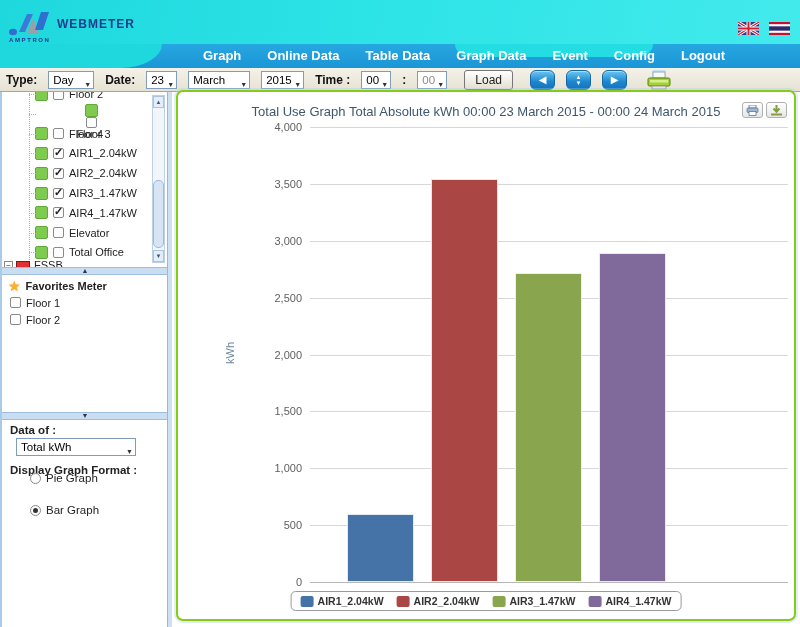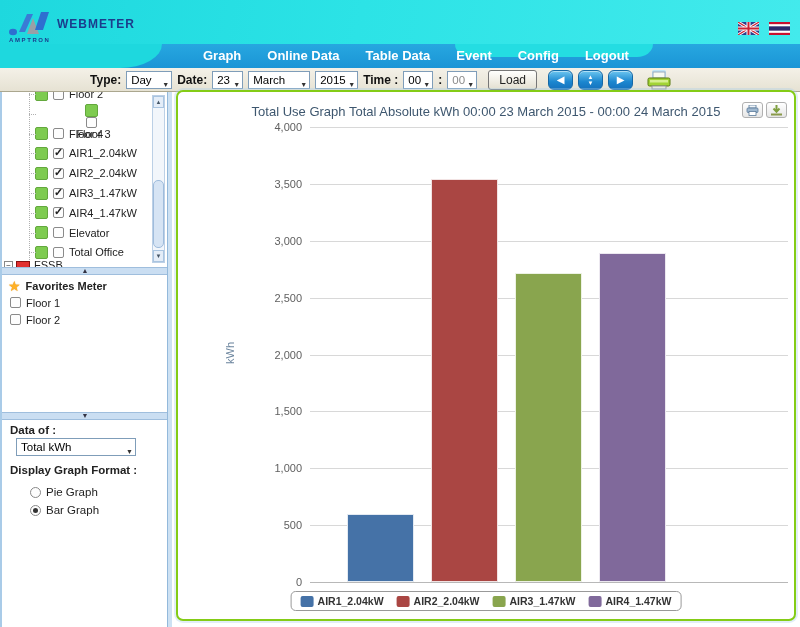--- a/index.html
+++ b/index.html
@@ -25,21 +25,21 @@
                 background:#24dde2; border-bottom-left-radius:16px 13px;
                 border-bottom-right-radius:16px 13px; }
   #nav-items { position:absolute; left:190px; top:0; height:24px; display:flex; }
   #nav-items a { color:#fff; font-size:13px; font-weight:bold; line-height:24px;
                  padding:0 13px; text-decoration:none; cursor:pointer; }
 
   
   #toolbar { position:absolute; left:0; top:68px; width:800px; height:24px;
              background:linear-gradient(#f4f1e8,#e6e2d3); border-bottom:1px solid #aba78f;
              display:flex; align-items:center; justify-content:flex-end;
-             padding-right:128px; gap:5px; }
+             padding-right:128px; gap:11px; }
   .tb-label { font-size:12px; font-weight:bold; color:#111; white-space:nowrap; }
   .sel { position:relative; height:18px; background:#fff; border:1px solid #7f9db9;
          font-size:11.5px; color:#000; line-height:16px; padding:0 14px 0 4px;
          cursor:pointer; white-space:nowrap; }
   .sel::after { content:"▼"; position:absolute; right:2px; top:5px; font-size:7px; color:#333; }
   .sel.dim { color:#8a8a8a; }
   #load-btn { height:20px; padding:0 10px; font-size:12px; color:#222;
               background:linear-gradient(#fffffd,#e3dfd0); border:1px solid #777;
               border-radius:3px; cursor:pointer; }
   .nav-arrow { width:25px; height:20px; border:1px solid #1468a6; border-radius:6px;
@@ -157,20 +157,21 @@
   </div>
 </div>
 
 <div id="navbar">
   <div class="cyan-tab"></div>
   <div class="cyan-notch"></div>
   <div id="nav-items">
     <a>Graph</a>
     <a>Online Data</a>
     <a>Table Data</a>
+    <a>Graph Data</a>
     <a>Event</a>
     <a>Config</a>
     <a>Logout</a>
   </div>
 </div>
 
 <div id="toolbar">
   <span class="tb-label">Type:</span>
   <div class="sel" style="width:46px;">Day</div>
   <span class="tb-label">Date:</span>
@@ -278,21 +279,21 @@
   </div>
 
   <div id="side-handle">◂</div>
 
   <div class="splitter" style="top:320px;">▼</div>
 
   <div id="datapanel">
     <div class="dp-label" style="position:absolute;left:8px;top:4px;">Data of :</div>
     <div class="sel" id="dataof-select">Total kWh</div>
     <div class="dp-label" style="position:absolute;left:8px;top:44px;">Display Graph Format :</div>
-    <div class="radio-row" style="top:66px;align-items:center;">
+    <div class="radio-row" style="top:52px;align-items:center;">
       <span class="rad" id="rad0"></span>
       <span class="lbl">Pie Graph</span>
     </div>
     <div class="radio-row" style="top:84px;">
       <span class="rad on" id="rad1"></span>
       <span class="lbl">Bar Graph</span>
     </div>
   </div>
   <div class="strip"></div>
 </div>

